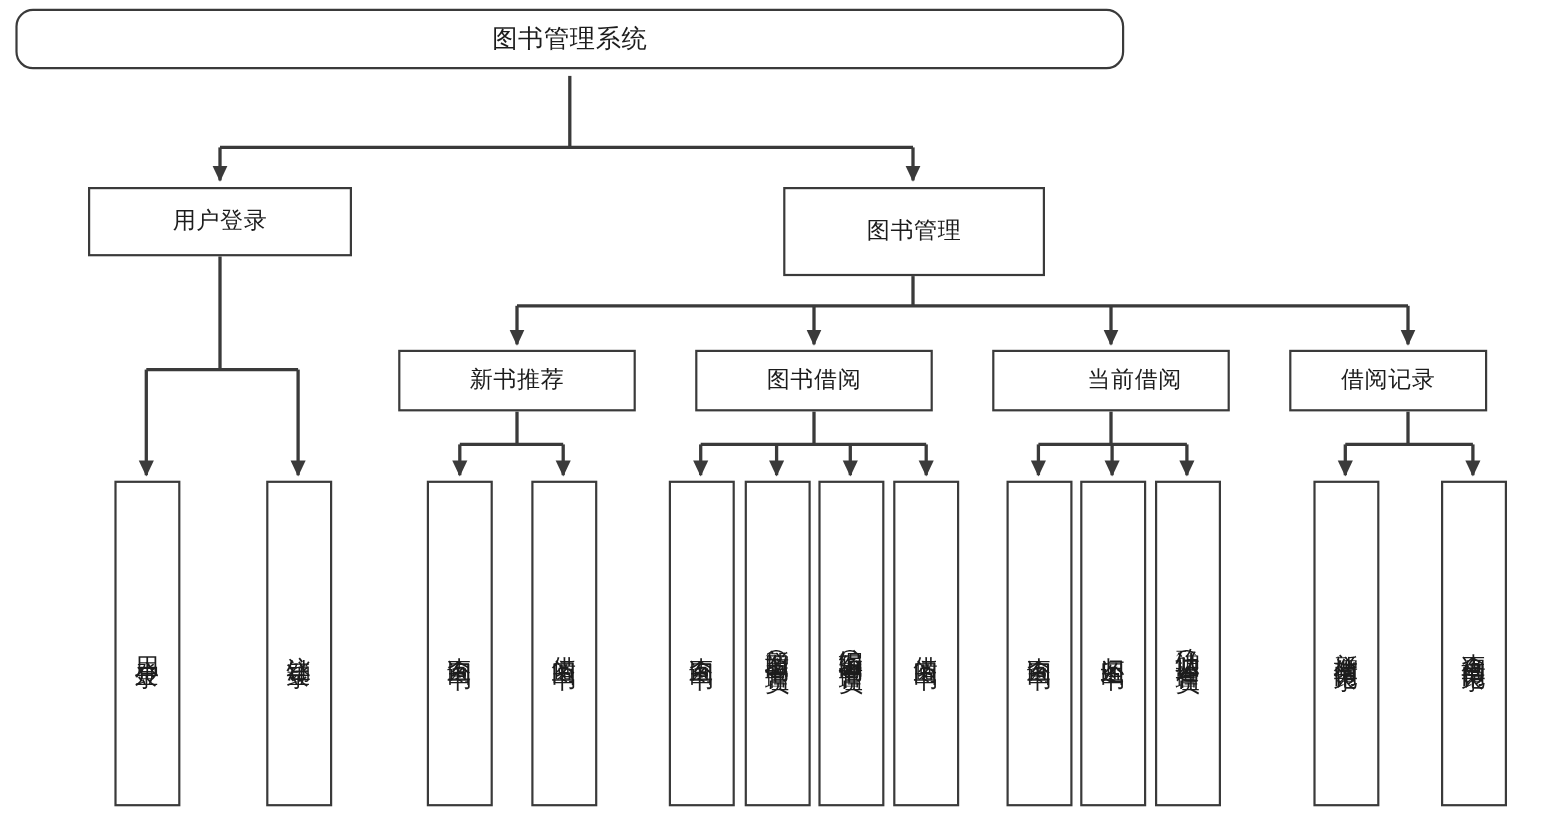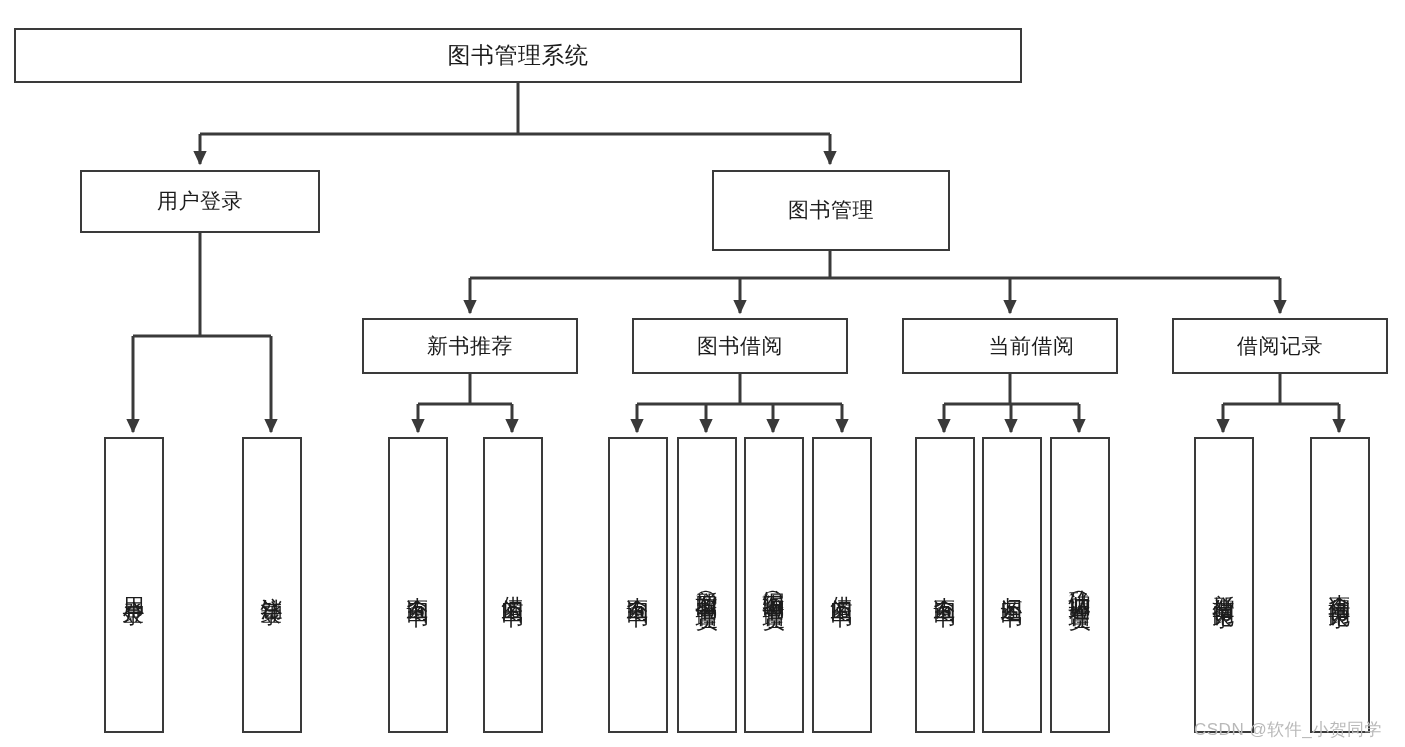--- a/index.html
+++ b/index.html
@@ -124,41 +124,41 @@
       <path d="M 1011 404 L 1011 432" marker-end="url(#arrow)"></path>
       <path d="M 1079 404 L 1079 432" marker-end="url(#arrow)"></path>
 
       <path d="M 1280 374 L 1280 404"></path>
       <path d="M 1223 404 L 1339 404"></path>
       <path d="M 1223 404 L 1223 432" marker-end="url(#arrow)"></path>
       <path d="M 1339 404 L 1339 432" marker-end="url(#arrow)"></path>
     </g>
   </svg>
 
-  <div class="node root" style="left:14px; top:28px; width:1008px; height:55px;">
+  <div class="node root" style="left:14px; top:8px; width:1008px; height:55px;border-radius:16px;">
     <span class="node-label">图书管理系统</span>
   </div>
 
   <div class="node branch" style="left:80px; top:170px; width:240px; height:63px;">
     <span class="node-label">用户登录</span>
   </div>
   <div class="node branch" style="left:712px; top:170px; width:238px; height:81px;">
     <span class="node-label">图书管理</span>
   </div>
 
   <div class="node branch" style="left:632px; top:318px; width:216px; height:56px;">
     <span class="node-label">图书借阅</span>
   </div>
   <div class="node branch" style="left:362px; top:318px; width:216px; height:56px;">
     <span class="node-label">新书推荐</span>
   </div>
   <div class="node branch" style="left:902px; top:318px; width:216px; height:56px;padding-left:43px;">
     <span class="node-label">当前借阅</span>
   </div>
-  <div class="node branch" style="left:1172px; top:318px; width:216px; height:56px;">
+  <div class="node branch" style="left:1172px; top:318px; width:180px; height:56px;">
     <span class="node-label">借阅记录</span>
   </div>
 
   <div class="node leaf" style="left:104px; top:437px; width:60px; height:296px;">
     <span class="node-label">用户登录</span>
   </div>
   <div class="node leaf" style="left:242px; top:437px; width:60px; height:296px;">
     <span class="node-label">注销登录</span>
   </div>
 
@@ -192,15 +192,14 @@
     <span class="node-label">确认归还（管理员）</span>
   </div>
 
   <div class="node leaf" style="left:1194px; top:437px; width:60px; height:296px;">
     <span class="node-label">新增借阅记录</span>
   </div>
   <div class="node leaf" style="left:1310px; top:437px; width:60px; height:296px;">
     <span class="node-label">查询借阅记录</span>
   </div>
 
-  <div class="watermark" style="left:1194px; top:718px;">CSDN @软件_小贺同学</div>
 
 </div>
 
 </body></html>

